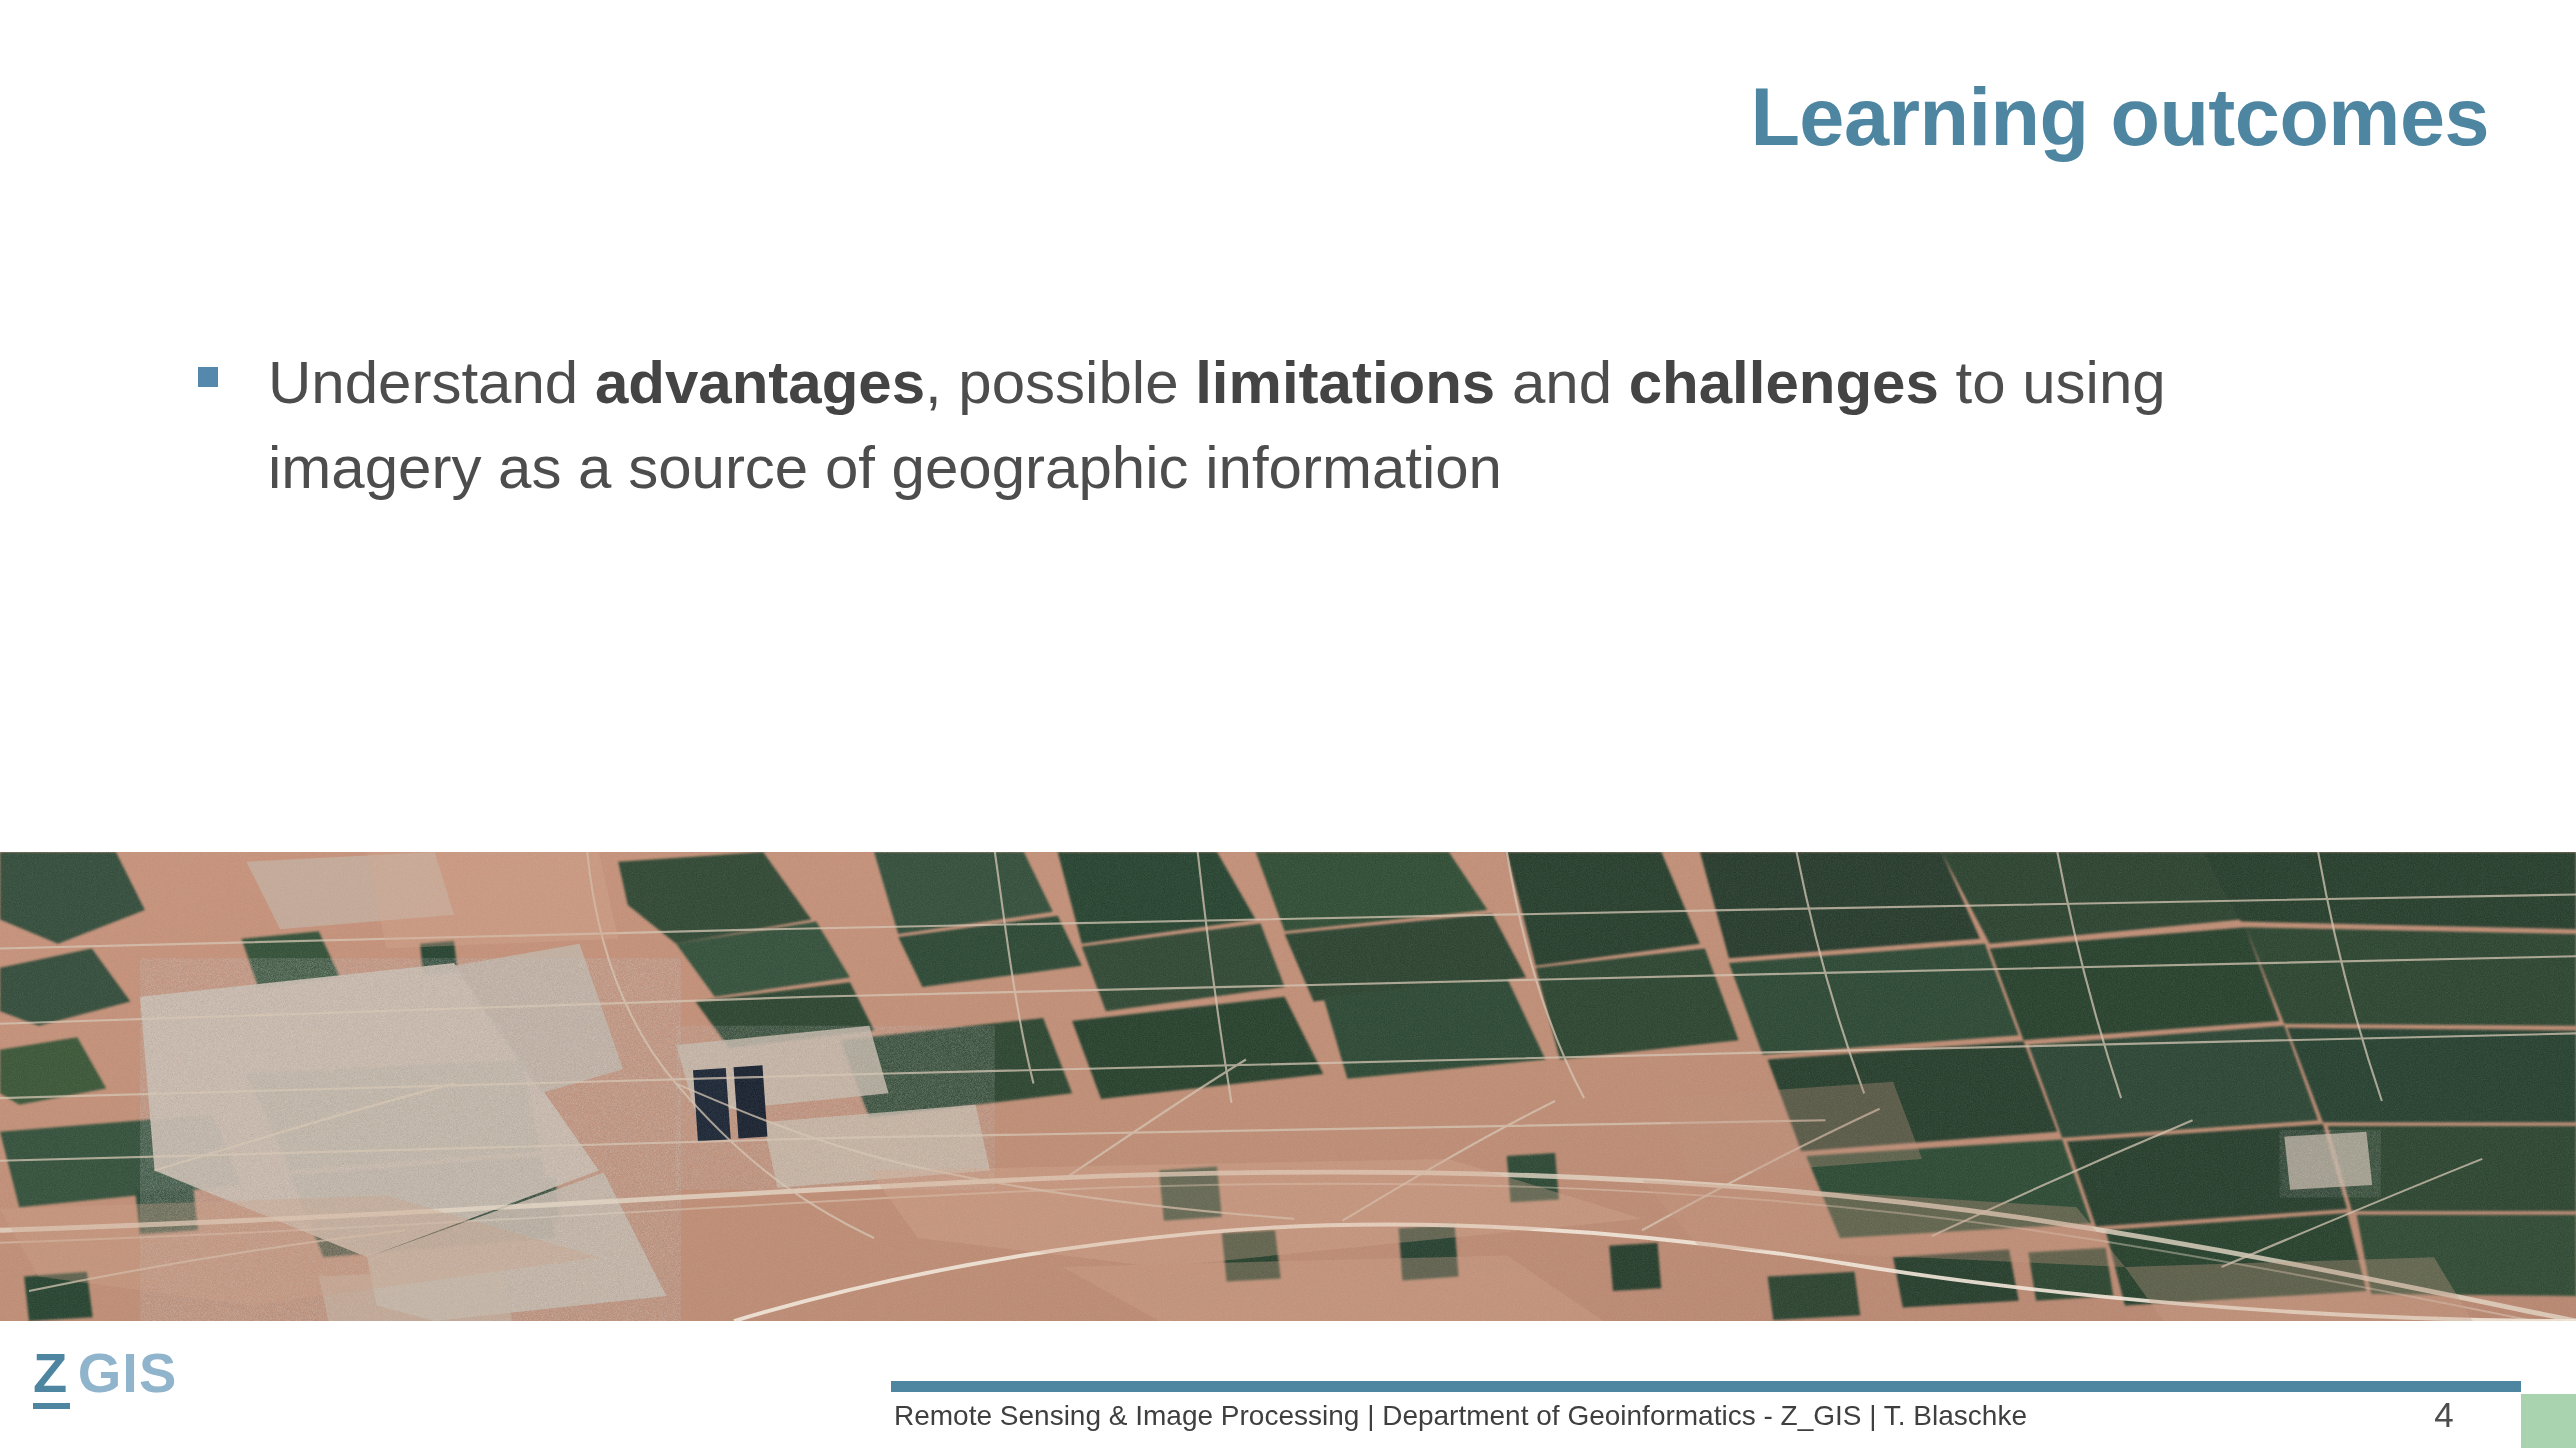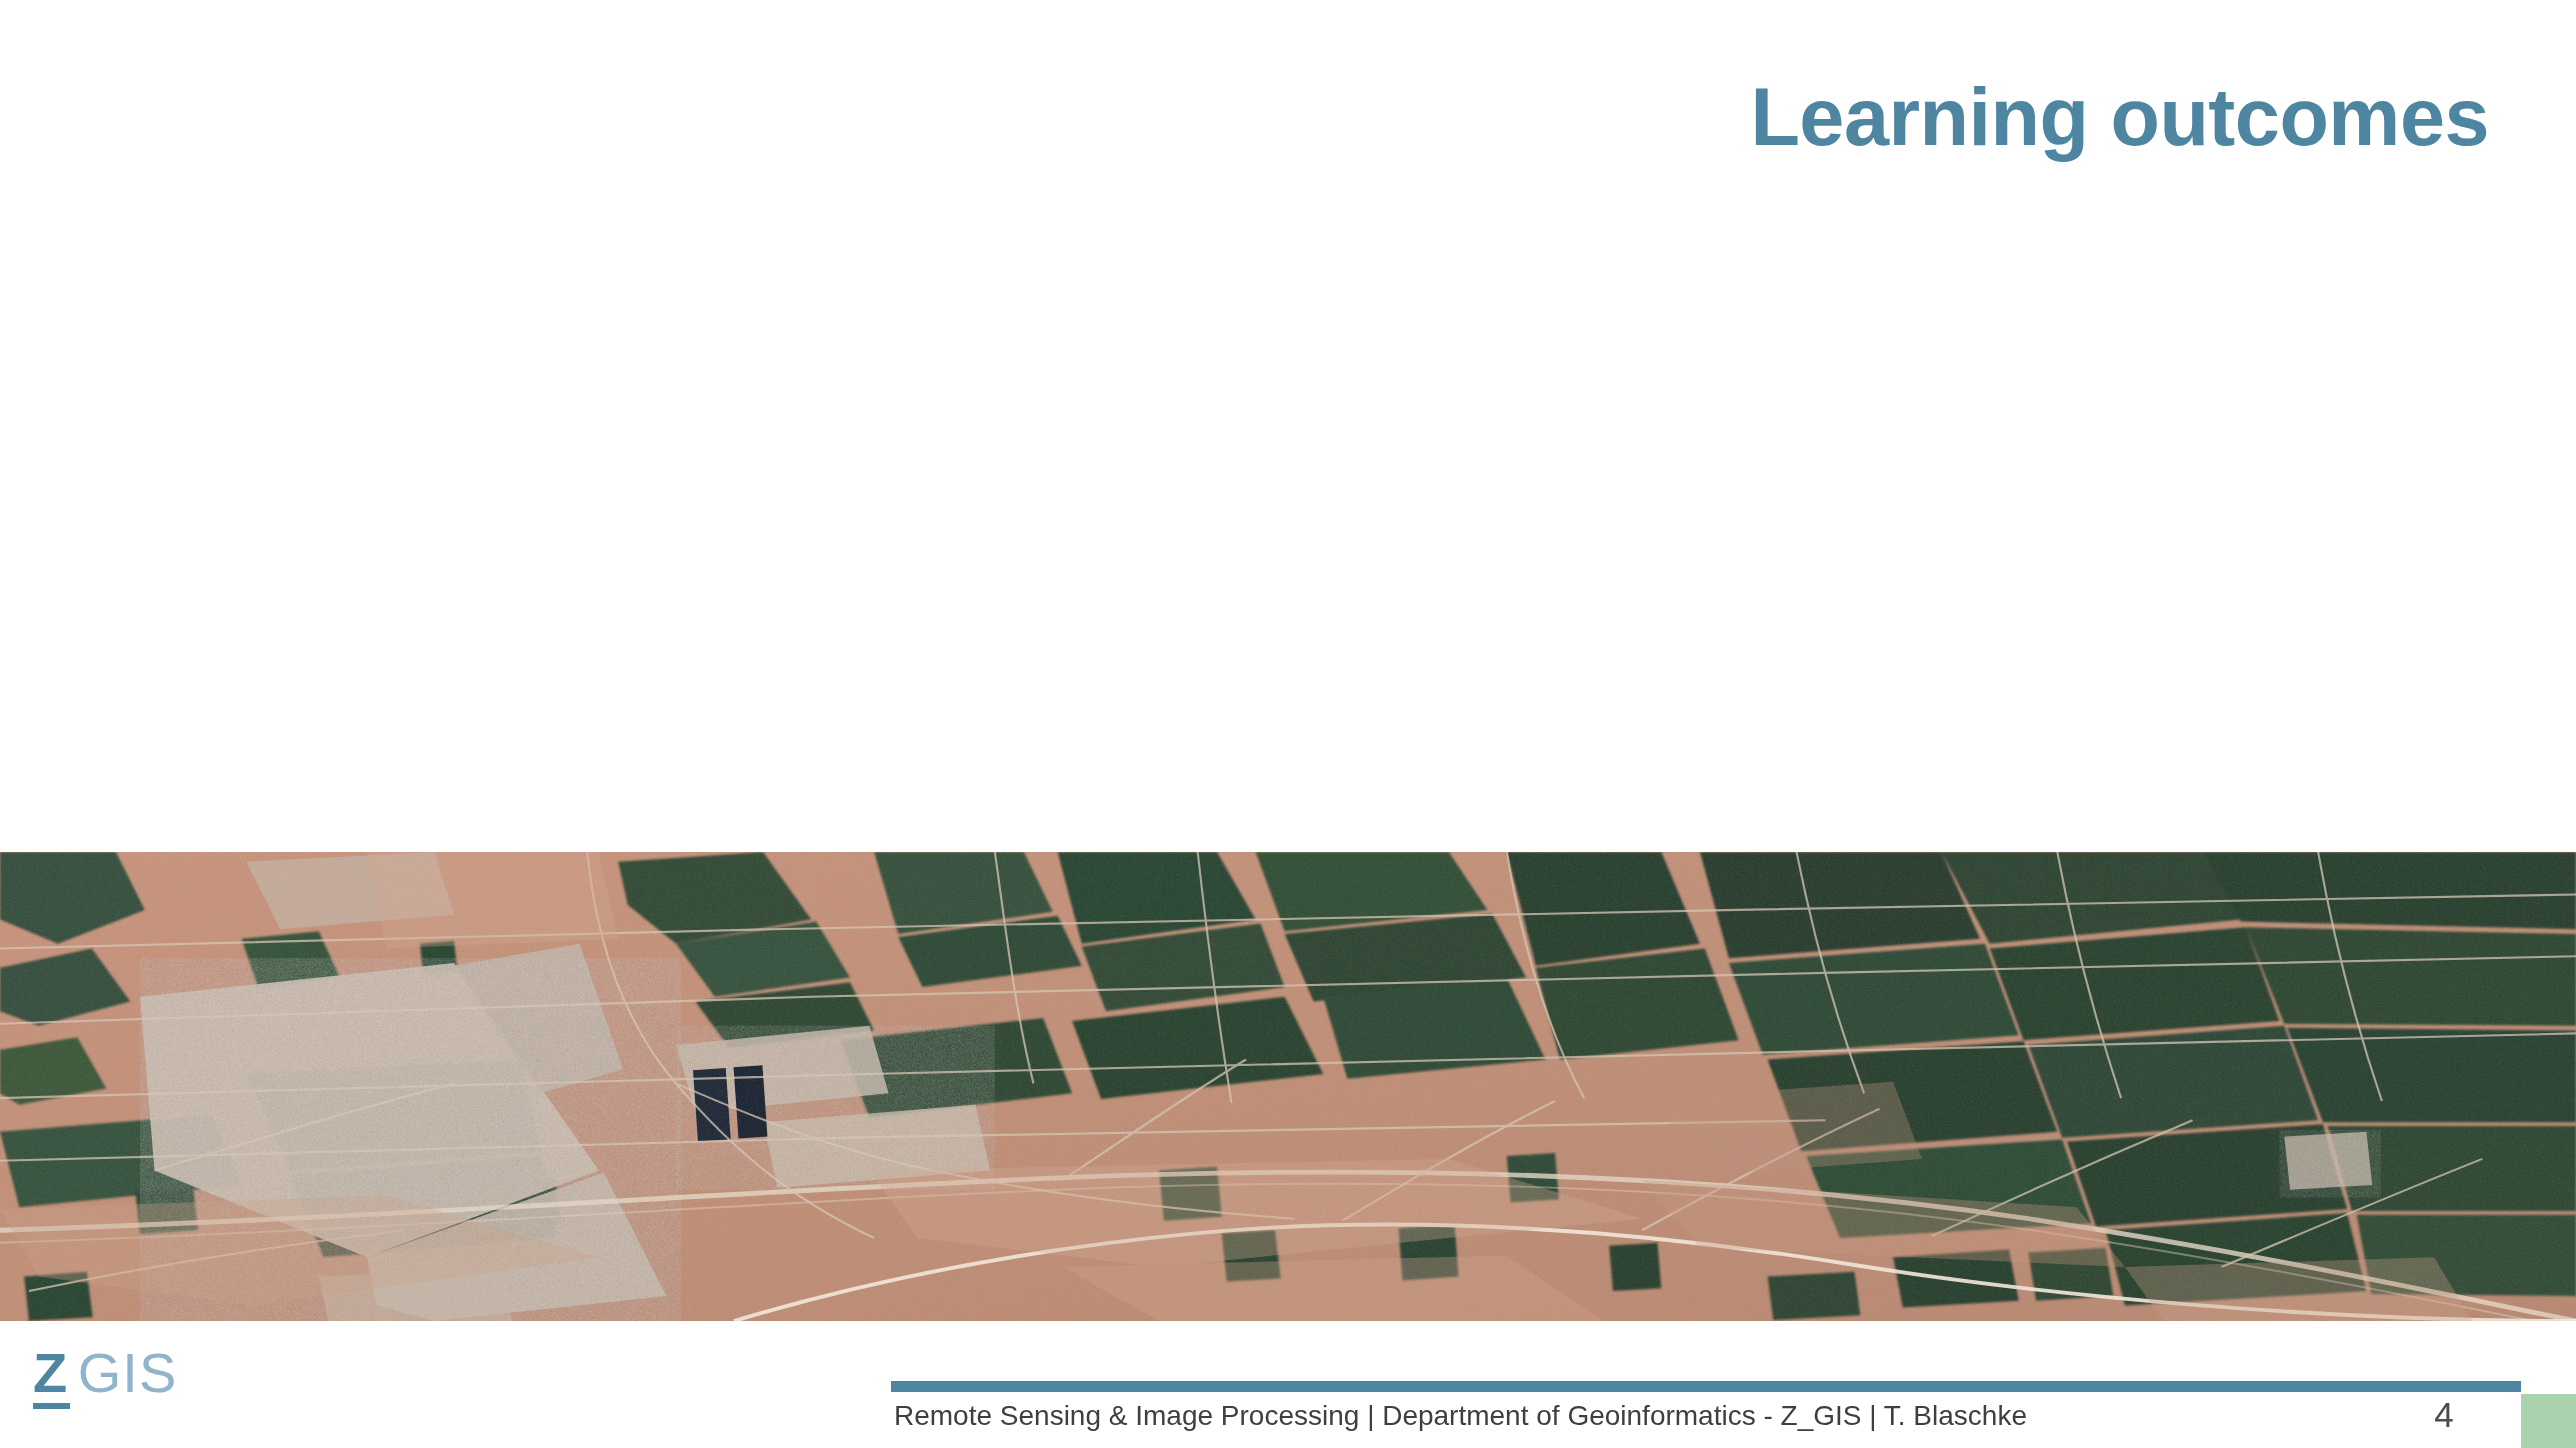--- a/index.html
+++ b/index.html
@@ -96,21 +96,21 @@
   }
   .footer-logo .logo-z {
     font-weight: bold;
     color: #4E86A2;
     border-bottom: 6.8px solid #4E86A2;
     padding-right: 2.9px;
     padding-bottom: 1.9px;
     display: inline-block;
   }
   .footer-logo .logo-gis {
-    font-weight: normal;
+    font-weight: bold;
     color: #8FB4CC;
     letter-spacing: 1px;
     margin-left: 7.7px;
   }
 
   .footer-bar {
     position: absolute;
     left: 891px;
     top: 1381px;
     width: 1630px;
@@ -148,20 +148,24 @@
 </style>
 </head>
 <body>
 
 <div class="slide">
 
   <div class="slide-title">Learning outcomes</div>
 
   <div class="body-list">
 
+    <div class="bullet-row">
+      <span class="bullet-marker"></span>
+      <span class="bullet-text"><span>Understand </span><b>advantages</b><span>, possible </span><b>limitations</b><span> and </span><b>challenges</b><span> to using imagery as a source of geographic information</span></span>
+    </div>
 
 
 
   </div>
 
   <div class="photo-strip">
     <svg viewBox="0 0 2667 486" preserveAspectRatio="none">
       <defs>
         <linearGradient id="soilg" x1="0" y1="0" x2="1" y2="1">
           <stop offset="0%" stop-color="#C99077"></stop>

